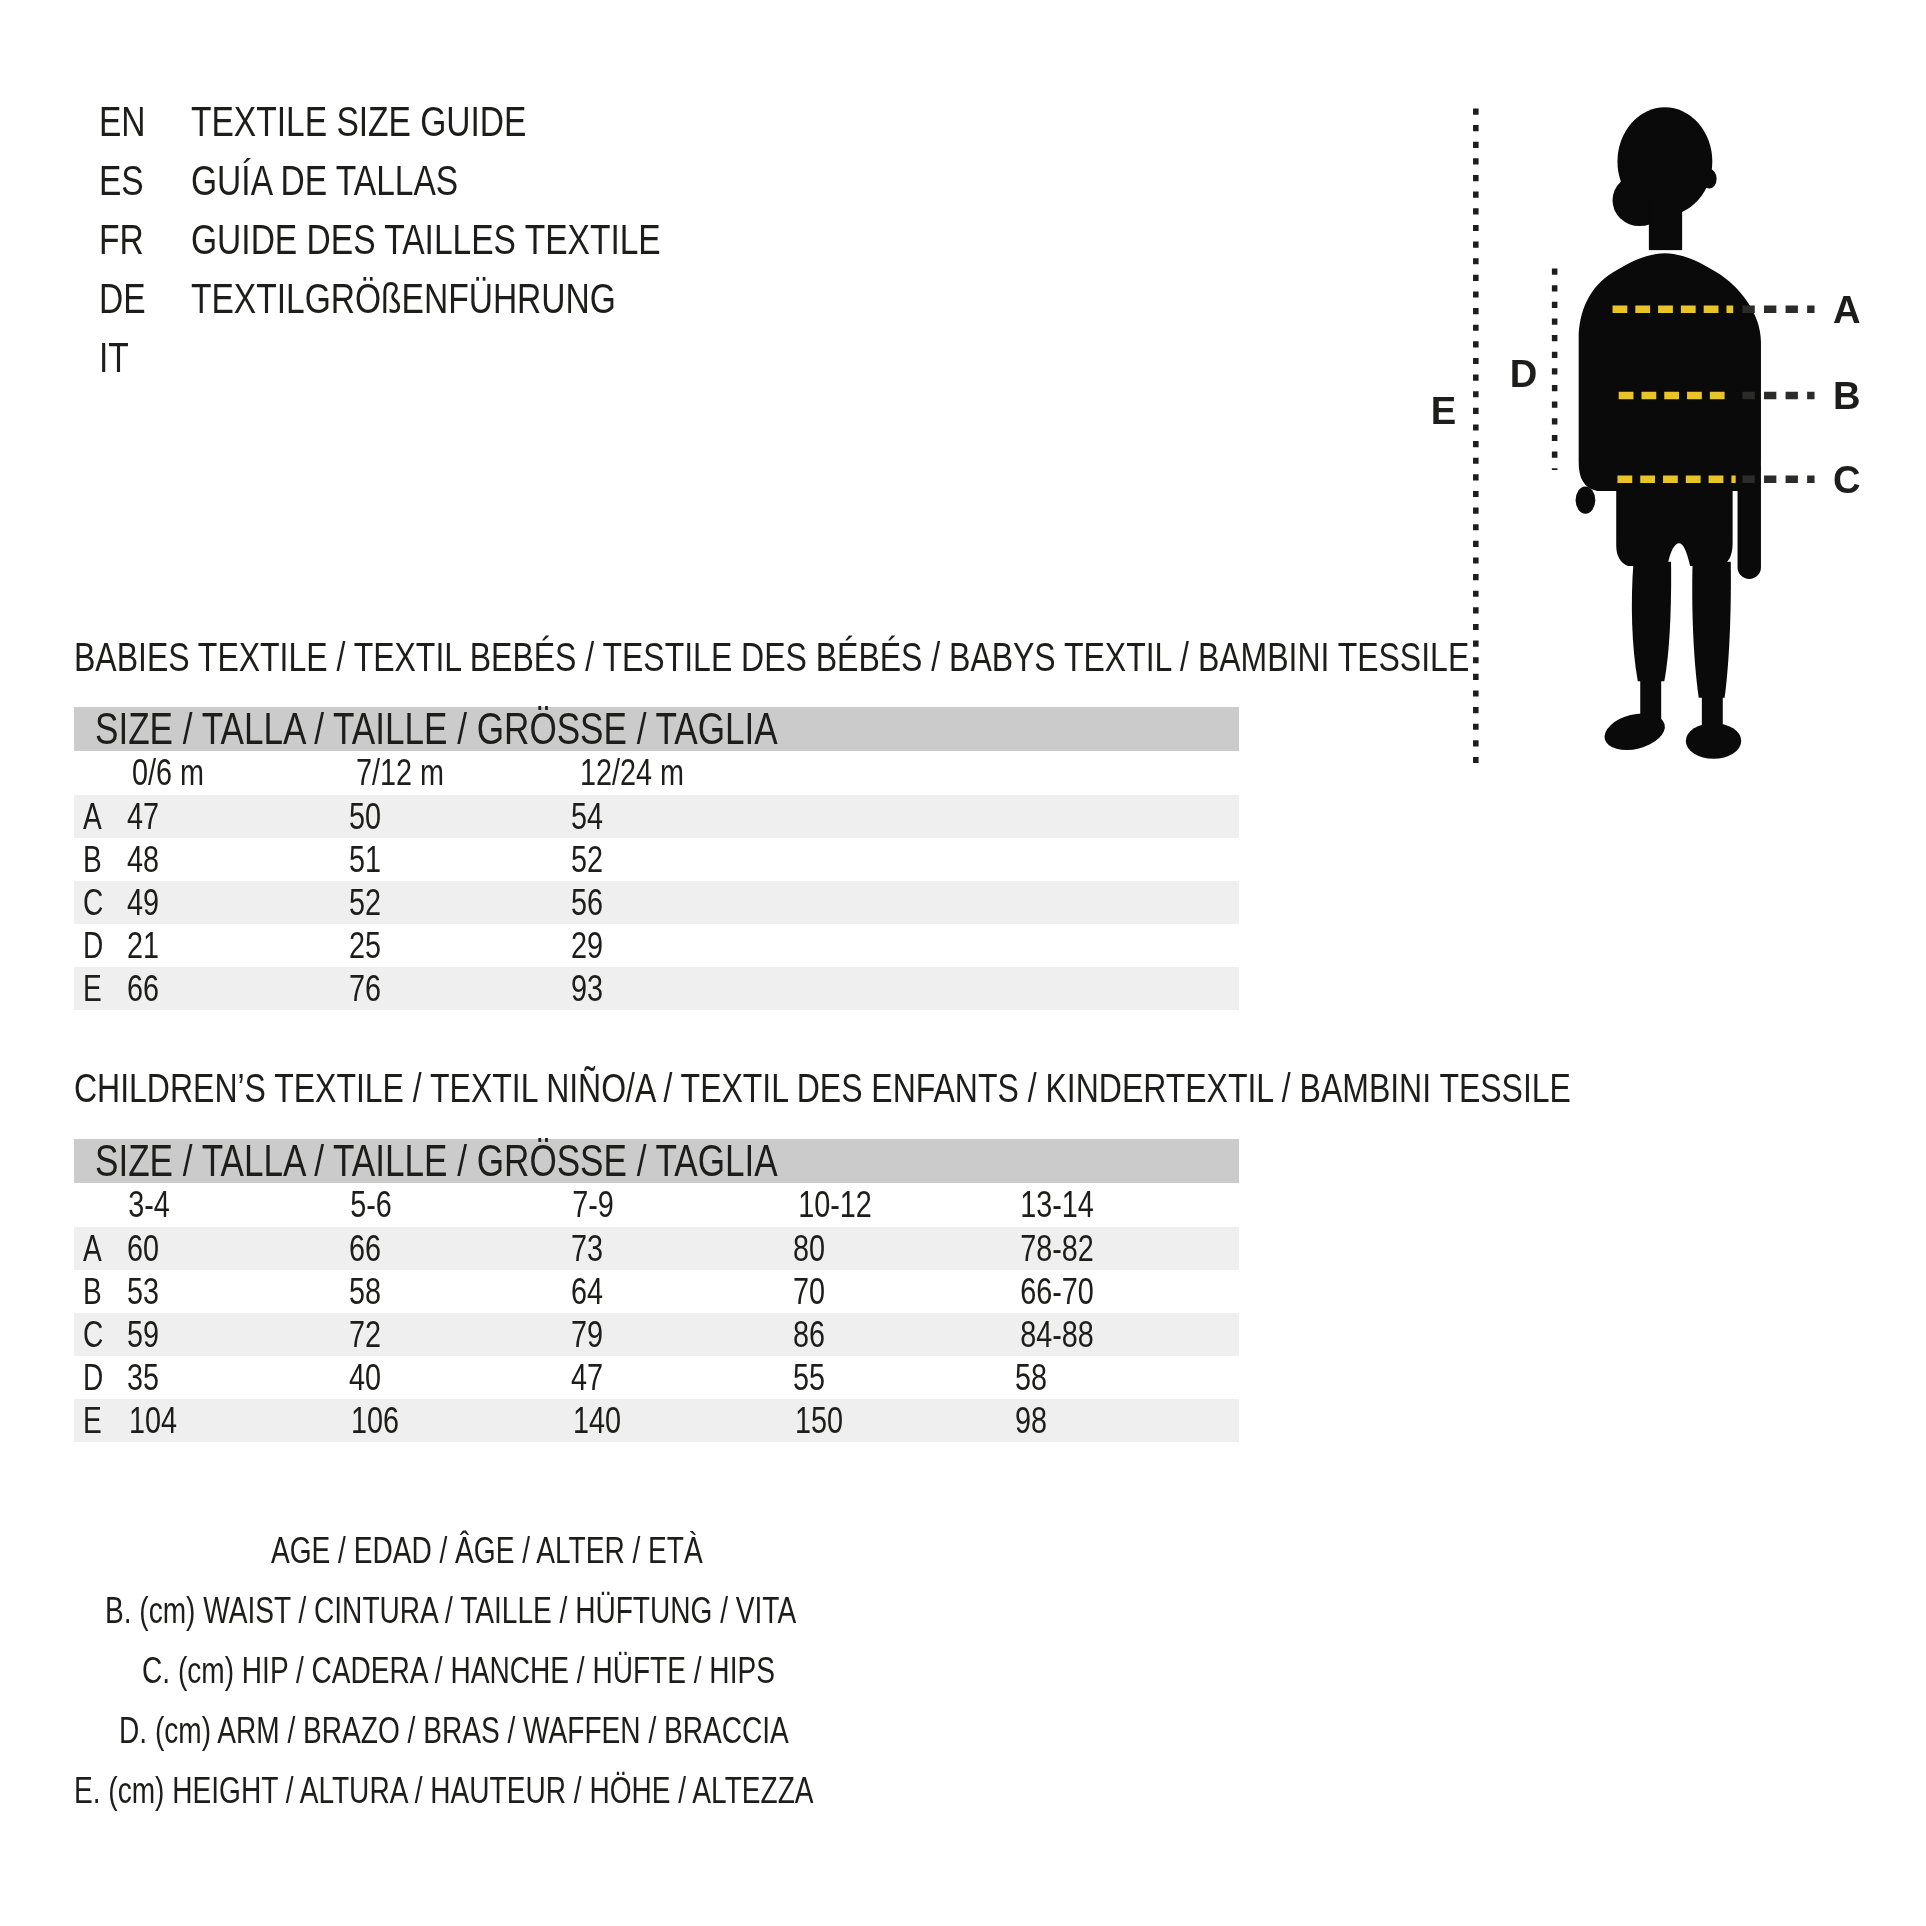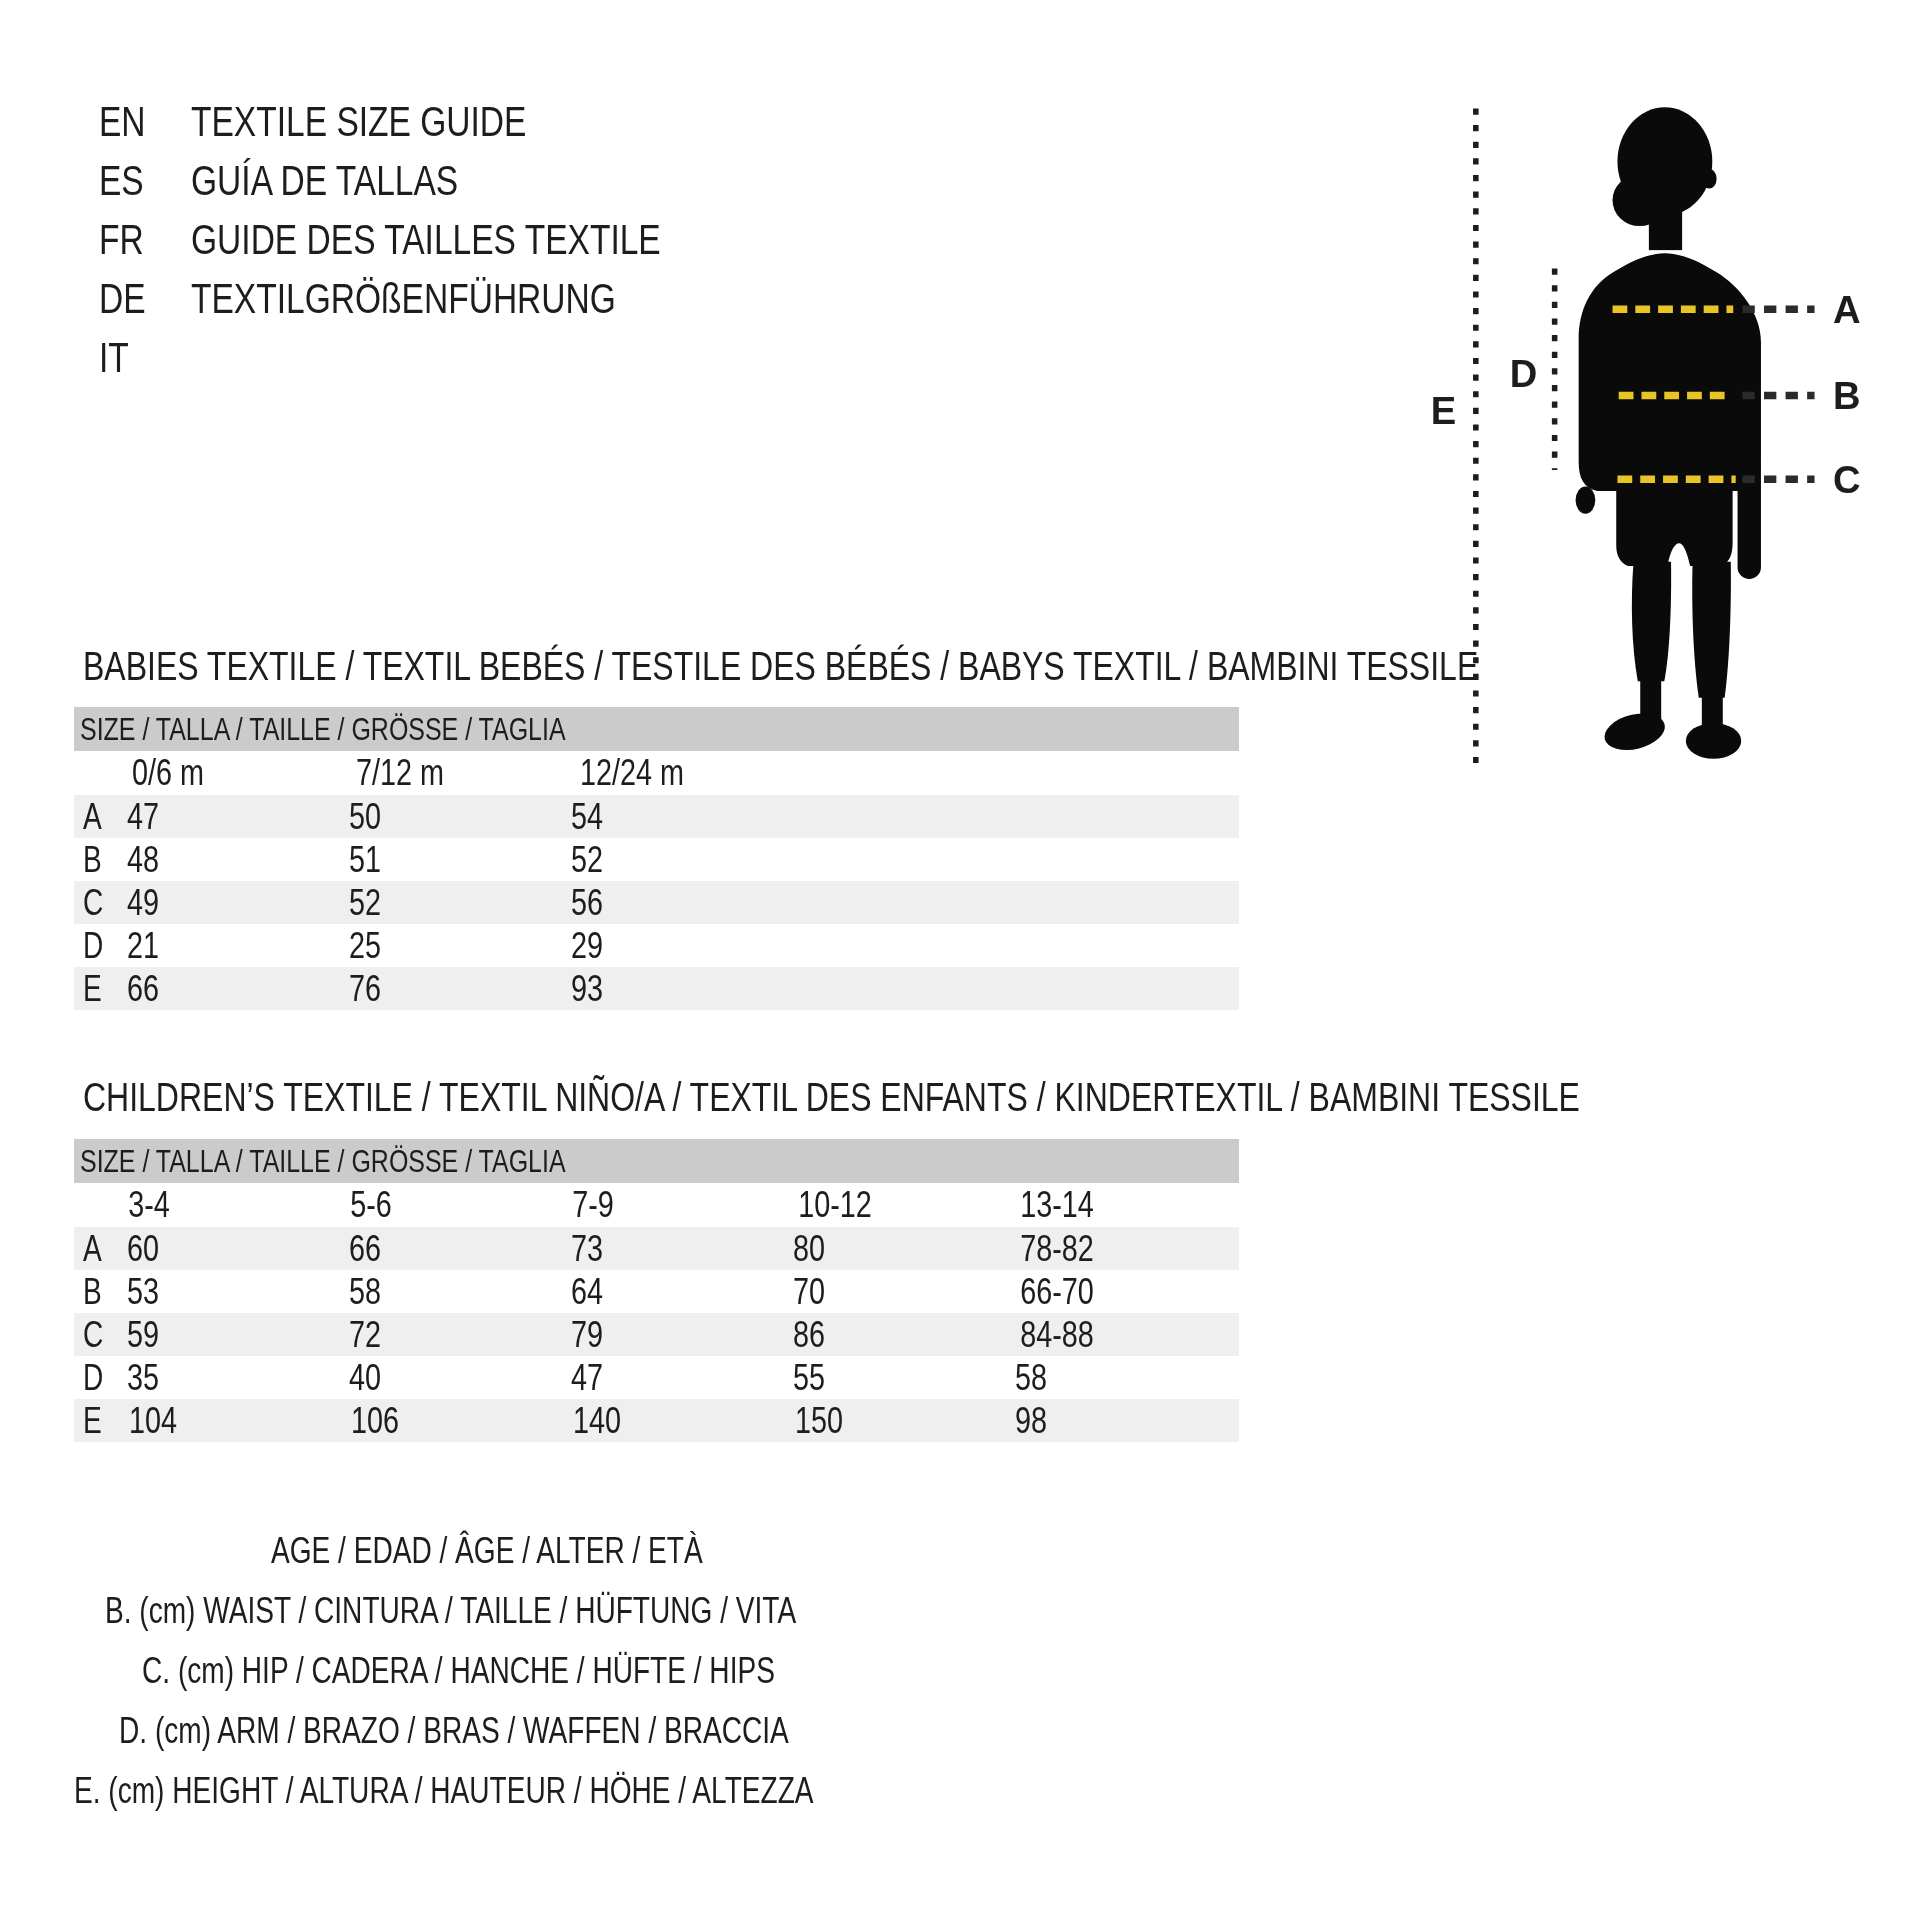--- a/index.html
+++ b/index.html
@@ -16,29 +16,29 @@
 
   
   #langs {
     position:absolute; left:74px; top:92px;
     display:grid; grid-template-columns:92px auto;
     font-size:43px; font-weight:500; line-height:59px;margin-left:25px;
   }
 
   
   .sec-title {
-    position:absolute; left:74px; margin:9px;
+    position:absolute; left:74px; margin:0;
     font-size:41px; font-weight:500; line-height:43px; white-space:nowrap;text-decoration:underline;
   }
 
   
   .size-table { position:absolute; left:74px; width:1165px; }
   .bar {
     height:44px; line-height:44px; background:var(--bar,#cbcbcb);
-    font-size:32px; padding-left:6px;
+    font-size:45px; padding-left:21px;
   }
   .colrow { display:grid; height:44px; line-height:44px; font-size:36px; }
   .trow   { display:grid; height:43px; line-height:43px; font-size:36px; }
   .cols-3 { grid-template-columns:49px 222px 222px 222px; }
   .cols-5 { grid-template-columns:49px 222px 222px 222px 222px 222px; }
   .stripe { background:var(--stripe,#f0efef); }
   .cellc  { text-align:left; }
   .rowlab { padding-left:8.6px; }
 
   

